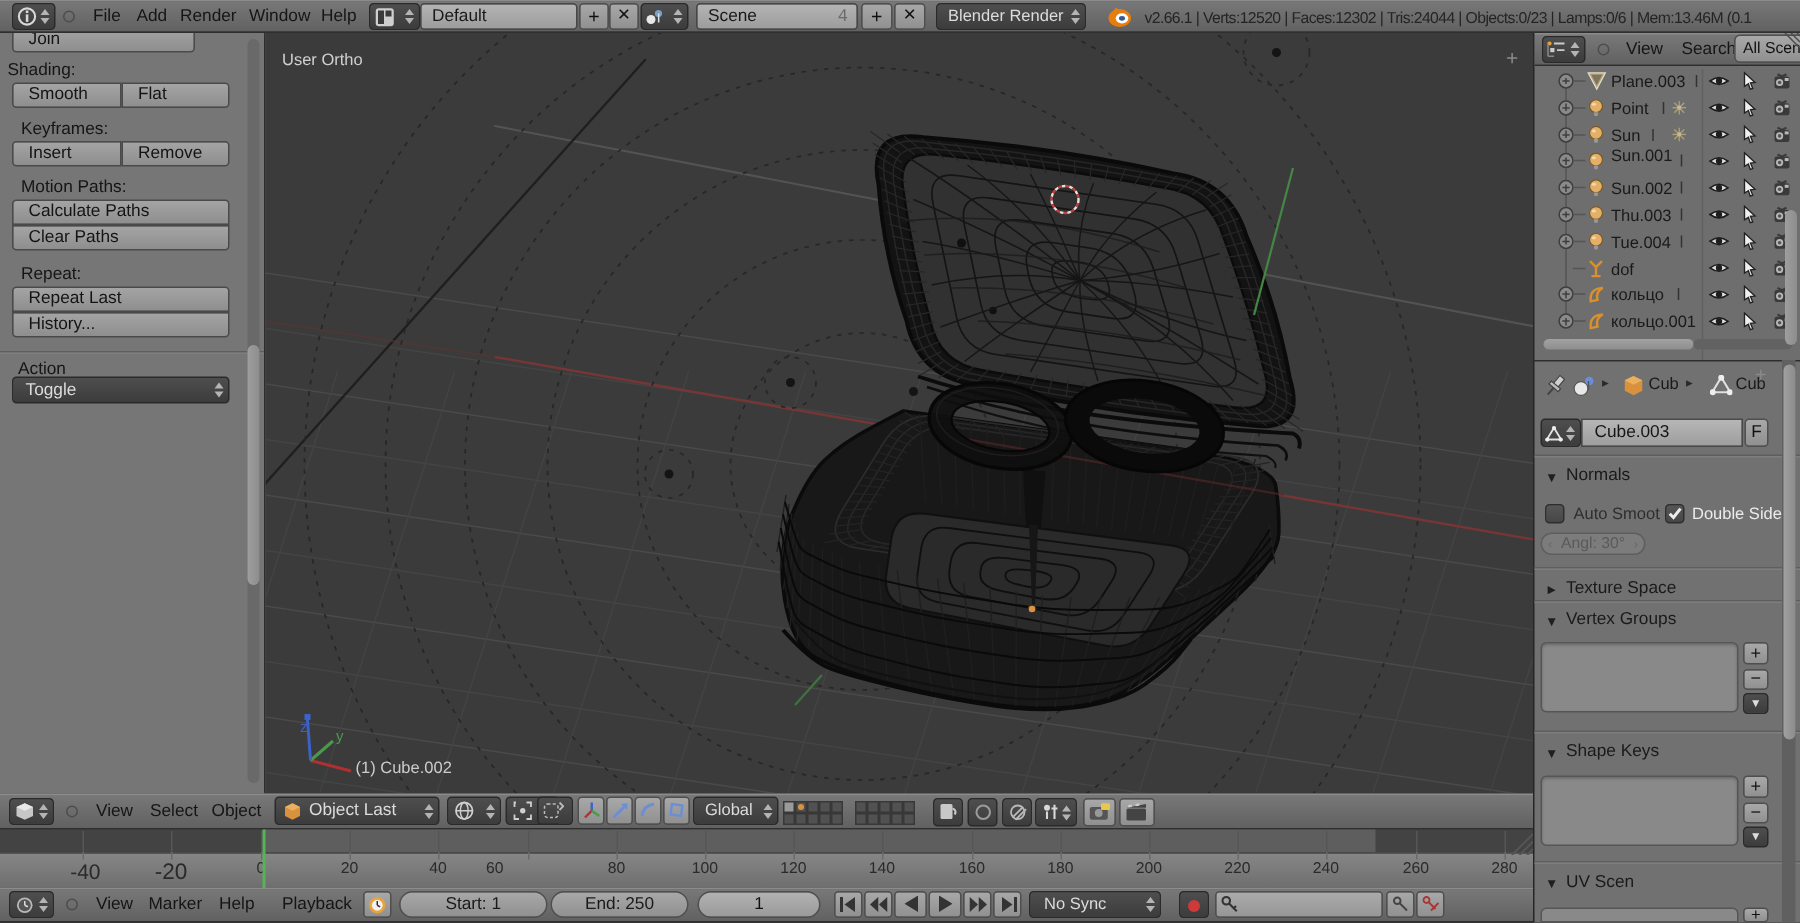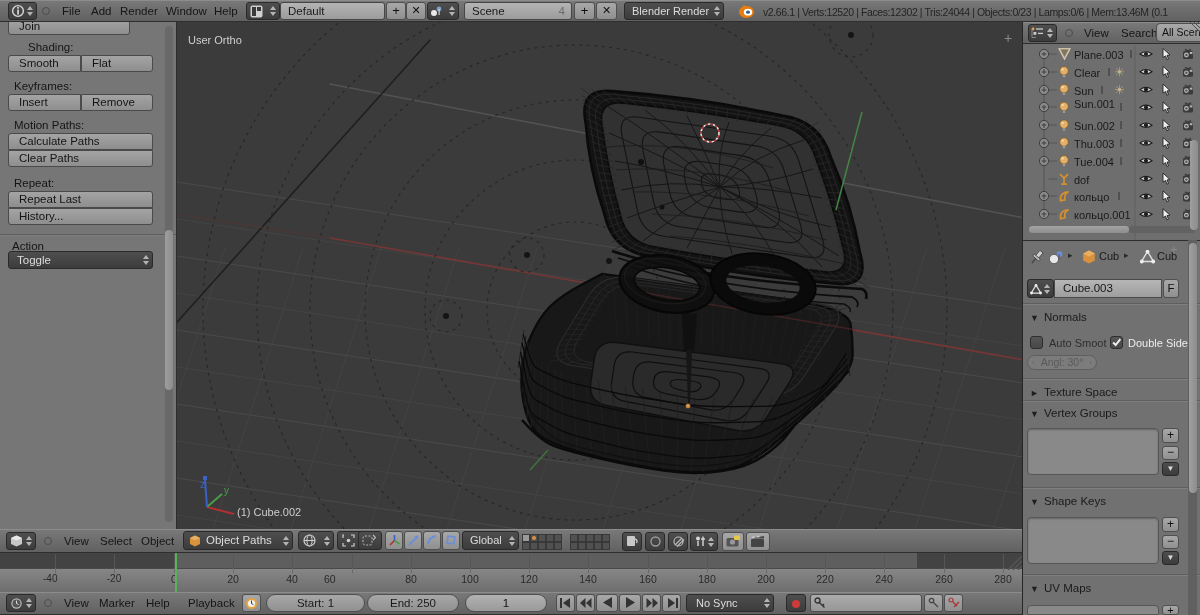--- a/index.html
+++ b/index.html
@@ -395,21 +395,21 @@
   <line x1="13" y1="33" x2="11" y2="6" stroke="#3a62c8" stroke-width="2"></line>
   <rect x="9" y="2" width="4" height="4" fill="#3a62c8"></rect>
   <text x="30" y="20" font-size="10" fill="#4a9a4a" font-family="Liberation Sans">y</text>
   <text x="6" y="14" font-size="10" fill="#3a62c8" font-family="Liberation Sans">z</text>
  </svg>
  <span class="abs" style="left:237px;top:484px;font-size:11px;color:#cccccc">(1) Cube.002</span>
 </div>
 
 <div class="abs" style="left:0;top:22px;width:177px;height:507px;background:#767676;border-right:1px solid #2d2d2d;overflow:hidden">
  <div class="panelbtn" style="left:8px;top:-4px;width:122px;height:17px;border-radius:3px;line-height:14px">Join</div>
- <span class="txt" style="left:28px;top:19px">Shading:</span>
+ <span class="txt" style="left:5px;top:19px">Shading:</span>
  <div class="panelbtn" style="left:8px;top:33px;width:73px;height:17px;border-radius:3px 0 0 3px;line-height:15px">Smooth</div>
  <div class="panelbtn" style="left:81px;top:33px;width:72px;height:17px;border-radius:0 3px 3px 0;line-height:15px">Flat</div>
  <span class="txt" style="left:14px;top:58px">Keyframes:</span>
  <div class="panelbtn" style="left:8px;top:72px;width:73px;height:17px;border-radius:3px 0 0 3px;line-height:15px">Insert</div>
  <div class="panelbtn" style="left:81px;top:72px;width:72px;height:17px;border-radius:0 3px 3px 0;line-height:15px">Remove</div>
  <span class="txt" style="left:14px;top:97px">Motion Paths:</span>
  <div class="panelbtn" style="left:8px;top:111px;width:145px;height:17px;border-radius:3px 3px 0 0;line-height:15px">Calculate Paths</div>
  <div class="panelbtn" style="left:8px;top:128px;width:145px;height:17px;border-radius:0 0 3px 3px;line-height:15px">Clear Paths</div>
  <span class="txt" style="left:14px;top:155px">Repeat:</span>
  <div class="panelbtn" style="left:8px;top:169px;width:145px;height:17px;border-radius:3px 3px 0 0;line-height:15px">Repeat Last</div>
@@ -431,21 +431,21 @@
   </div>
 <div class="circ" style="left:44px;top:537px"></div>
 <span class="txt" style="left:64px;top:535px">View</span>
 <span class="txt" style="left:100px;top:535px">Select</span>
 <span class="txt" style="left:141px;top:535px">Object</span>
 <div class="darkbtn" style="left:183px;top:531px;width:110px;height:19px;line-height:17px">
  <svg width="12" height="12" style="position:absolute;left:5px;top:3px" viewBox="0 0 12 12">
   <path d="M6 0.5 L11 3 L11 9 L6 11.5 L1 9 L1 3 Z" fill="#d8913c"></path>
   <path d="M6 0.5 L11 3 L6 5.5 L1 3 Z" fill="#eab061"></path>
  </svg>
- <span style="position:absolute;left:22px">Object Paths</span>
+ <span style="position:absolute;left:22px">Object Last</span>
     <span class="ud"></span>
   </div>
 <div class="darkbtn" style="left:298px;top:531px;width:36px;height:19px">
  <svg width="13" height="13" style="position:absolute;left:4px;top:2px" viewBox="0 0 13 13">
   <circle cx="6.5" cy="6.5" r="5.5" fill="none" stroke="#cfcfcf" stroke-width="1.2"></circle>
   <ellipse cx="6.5" cy="6.5" rx="2.6" ry="5.5" fill="none" stroke="#cfcfcf" stroke-width="1"></ellipse>
   <line x1="1" y1="6.5" x2="12" y2="6.5" stroke="#cfcfcf" stroke-width="1"></line>
  </svg>
     <span class="ud"></span>
   </div>
@@ -546,24 +546,24 @@
   <rect x="1" y="4" width="13" height="8" rx="1" fill="#444"></rect>
   <path d="M1 3.5 L14 1 L14 3.5 Z" fill="#444"></path>
       <rect x="2" y="1.6" width="2.5" height="1.6" fill="#ccc" transform="rotate(-10 3 2)"></rect>
       <rect x="7" y="0.8" width="2.5" height="1.6" fill="#ccc" transform="rotate(-10 8 1.5)"></rect>
  </svg>
   </div>
 
 <div class="abs" style="left:0;top:553px;width:1022px;height:15px;background:#434343"></div>
 <div class="abs" style="left:176px;top:553px;width:741px;height:15px;background:#5e5e5e"></div>
 <div class="abs" style="left:0;top:568px;width:1022px;height:24px;background:linear-gradient(#868686,#6e6e6e);border-top:1px solid #4a4a4a"></div>
-<span class="abs" style="left:43px;top:573px;width:24px;text-align:left;font-size:10px;color:#2a2a2a">-40</span>
+<span class="abs" style="left:43px;top:573px;width:24px;text-align:right;font-size:14px;color:#2a2a2a">-40</span>
 <div class="abs" style="left:55px;top:554px;width:1px;height:14px;background:#565656"></div>
 <div class="abs" style="left:55px;top:568px;width:1px;height:5px;background:#6a6a6a"></div>
-<span class="abs" style="left:102px;top:573px;width:24px;text-align:center;font-size:10px;color:#2a2a2a">-20</span>
+<span class="abs" style="left:102px;top:573px;width:24px;text-align:center;font-size:15px;color:#2a2a2a">-20</span>
 <div class="abs" style="left:114px;top:554px;width:1px;height:14px;background:#565656"></div>
 <div class="abs" style="left:114px;top:568px;width:1px;height:5px;background:#6a6a6a"></div>
 <span class="abs" style="left:162px;top:573px;width:24px;text-align:center;font-size:10.5px;color:#2a2a2a">0</span>
 <div class="abs" style="left:174px;top:554px;width:1px;height:14px;background:#565656"></div>
 <div class="abs" style="left:174px;top:568px;width:1px;height:5px;background:#6a6a6a"></div>
 <span class="abs" style="left:221px;top:573px;width:24px;text-align:center;font-size:10.5px;color:#2a2a2a">20</span>
 <div class="abs" style="left:233px;top:554px;width:1px;height:14px;background:#565656"></div>
 <div class="abs" style="left:233px;top:568px;width:1px;height:5px;background:#6a6a6a"></div>
 <span class="abs" style="left:280px;top:573px;width:24px;text-align:center;font-size:10.5px;color:#2a2a2a">40</span>
 <div class="abs" style="left:292px;top:554px;width:1px;height:14px;background:#565656"></div>
@@ -964,21 +964,21 @@
  <div class="abs" style="left:6px;top:204px;width:100px;height:7px;border-radius:4px;background:linear-gradient(#a2a2a2,#8e8e8e)"></div>
  <div class="abs" style="left:106px;top:204px;width:66px;height:7px;border-radius:4px;background:#626262"></div>
  <div class="abs" style="left:167px;top:118px;width:8px;height:90px;border-radius:4px;background:linear-gradient(90deg,#9e9e9e,#8d8d8d)"></div>
  <svg width="12" height="12" style="position:absolute;right:0;top:0" viewBox="0 0 12 12">
   <line x1="2" y1="0" x2="12" y2="10" stroke="#4e4e4e" stroke-width="1"></line>
   <line x1="6" y1="0" x2="12" y2="6" stroke="#4e4e4e" stroke-width="1"></line>
   <line x1="10" y1="0" x2="12" y2="2" stroke="#4e4e4e" stroke-width="1"></line>
  </svg>
 </div>
 <span class="abs" style="left:1074px;top:49px;font-size:11px;color:#1a1a1a">Plane.003</span>
-<span class="abs" style="left:1074px;top:67px;font-size:11px;color:#1a1a1a">Clear</span>
+<span class="abs" style="left:1074px;top:67px;font-size:11px;color:#1a1a1a">Point</span>
 <span class="abs" style="left:1074px;top:85px;font-size:11px;color:#1a1a1a">Sun</span>
 <span class="abs" style="left:1074px;top:98px;font-size:11px;color:#1a1a1a">Sun.001</span>
 <span class="abs" style="left:1074px;top:120px;font-size:11px;color:#1a1a1a">Sun.002</span>
 <span class="abs" style="left:1074px;top:138px;font-size:11px;color:#1a1a1a">Thu.003</span>
 <span class="abs" style="left:1074px;top:156px;font-size:11px;color:#1a1a1a">Tue.004</span>
 <span class="abs" style="left:1074px;top:174px;font-size:11px;color:#1a1a1a">dof</span>
 <span class="abs" style="left:1074px;top:191px;font-size:11px;color:#1a1a1a">кольцо</span>
 <span class="abs" style="left:1074px;top:209px;font-size:11px;color:#1a1a1a">кольцо.001</span>
 
 <div class="abs" style="left:1022px;top:240px;width:178px;height:375px;background:#717171;border-left:1px solid #262626;border-top:1px solid #2e2e2e;overflow:hidden"></div>
@@ -1043,17 +1043,17 @@
 <div class="darkbtn" style="left:1162px;top:462px;width:17px;height:14px;line-height:12px;font-size:8px;text-align:center">▼</div>
 <div class="sep" style="left:1023px;right:0;top:487px"></div>
 <span class="abs" style="left:1030px;top:497px;font-size:9px;color:#1f1f1f">▼</span>
 <span class="abs" style="left:1044px;top:495px;font-size:11.5px;color:#1a1a1a">Shape Keys</span>
 <div class="abs" style="left:1027px;top:517px;width:132px;height:47px;background:#898989;border:1px solid #565656;border-radius:4px;box-shadow:inset 0 1px 2px rgba(0,0,0,0.25)"></div>
 <div class="lightbtn" style="left:1162px;top:517px;width:17px;height:15px;line-height:13px;font-size:12px">+</div>
 <div class="lightbtn" style="left:1162px;top:535px;width:17px;height:14px;line-height:11px;font-size:12px">−</div>
 <div class="darkbtn" style="left:1162px;top:551px;width:17px;height:14px;line-height:12px;font-size:8px;text-align:center">▼</div>
 <div class="sep" style="left:1023px;right:0;top:574px"></div>
 <span class="abs" style="left:1030px;top:584px;font-size:9px;color:#1f1f1f">▼</span>
-<span class="abs" style="left:1044px;top:582px;font-size:11.5px;color:#1a1a1a">UV Maps</span>
+<span class="abs" style="left:1044px;top:582px;font-size:11.5px;color:#1a1a1a">UV Scen</span>
 <div class="abs" style="left:1027px;top:605px;width:132px;height:10px;background:#898989;border:1px solid #565656;border-radius:4px 4px 0 0"></div>
 <div class="lightbtn" style="left:1162px;top:605px;width:17px;height:10px;line-height:8px;font-size:11px">+</div>
 <div class="abs" style="left:1188px;top:240px;width:9px;height:375px;background:#606060"></div>
 <div class="abs" style="left:1189px;top:243px;width:8px;height:250px;border-radius:4px;background:linear-gradient(90deg,#a0a0a0,#8c8c8c)"></div>
 
 </body></html>

